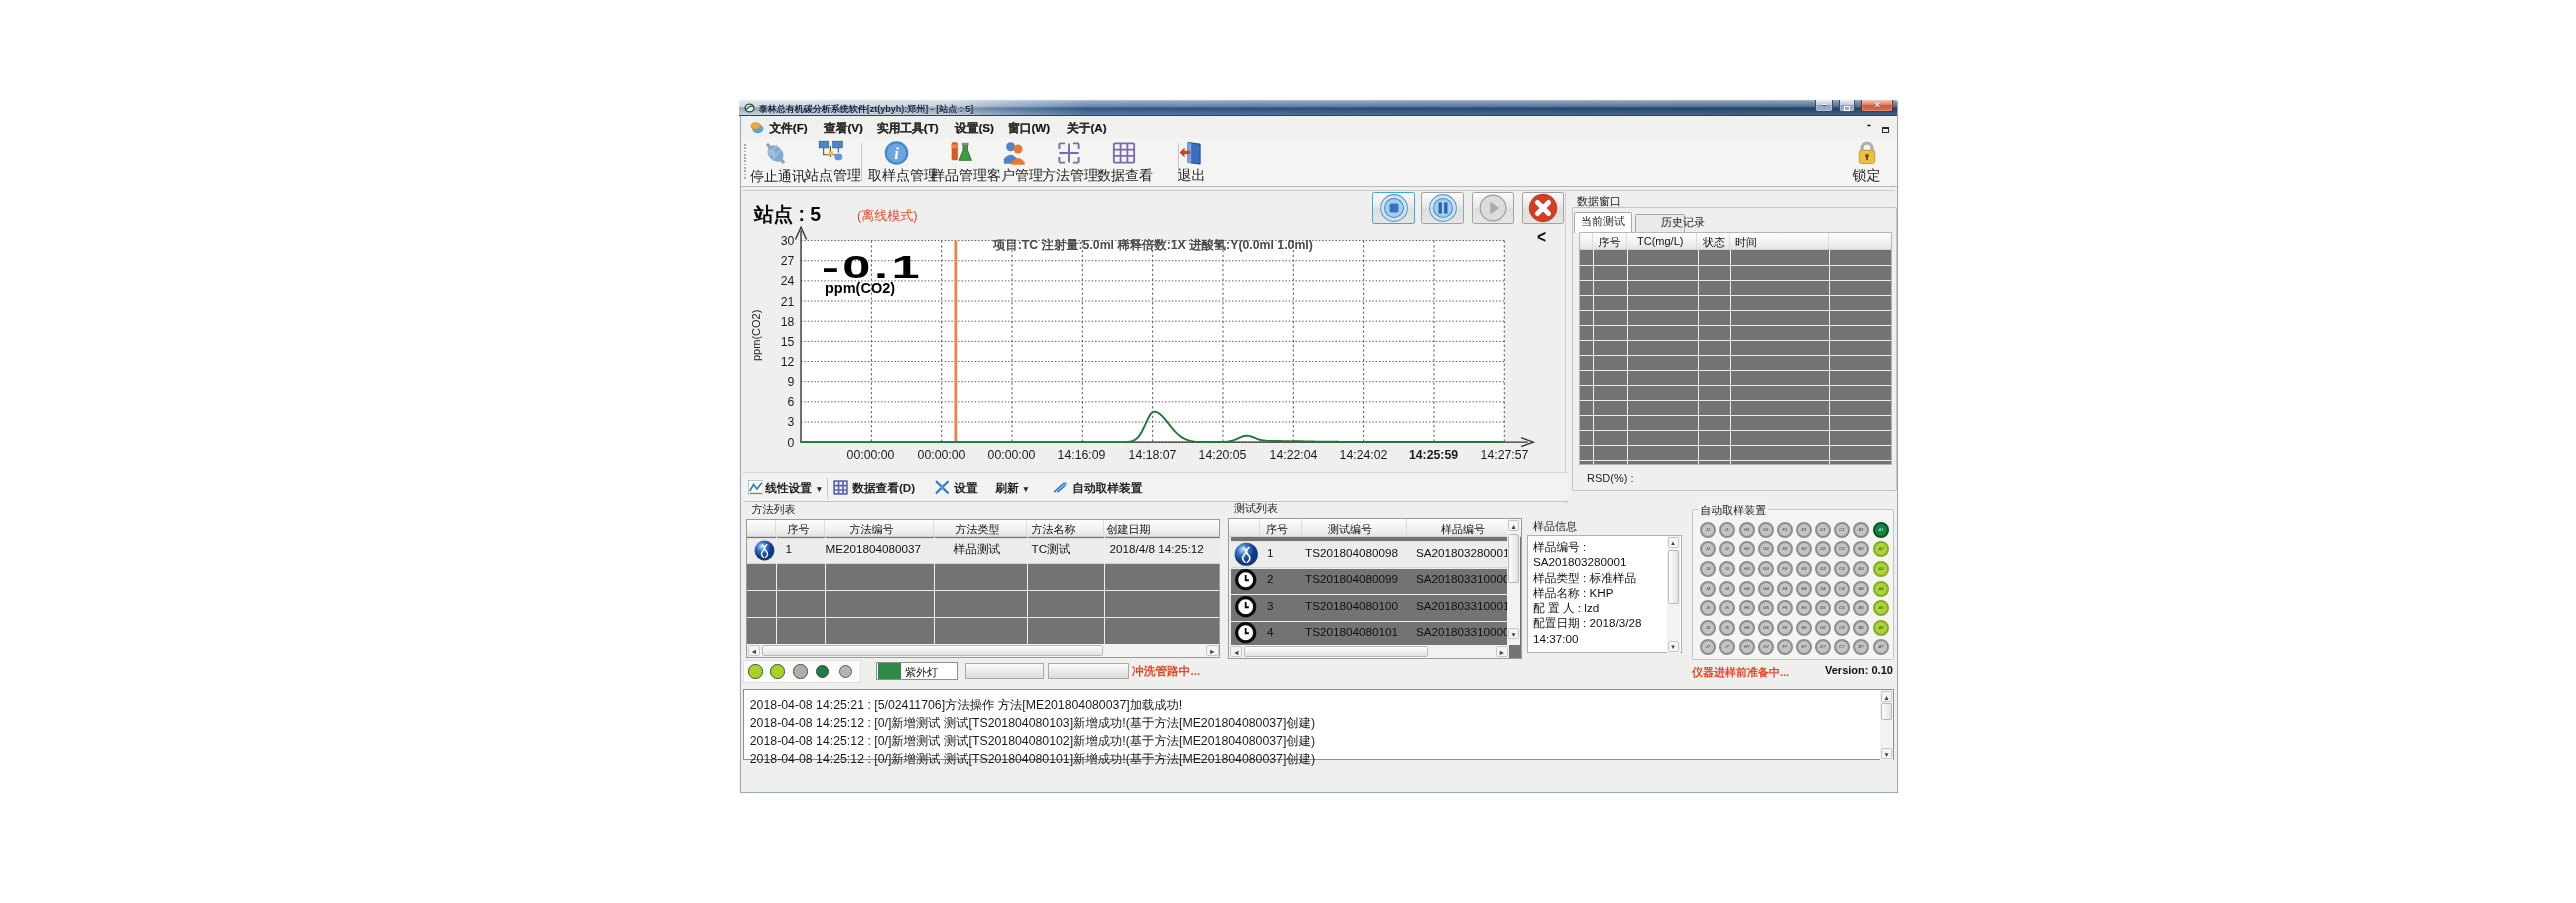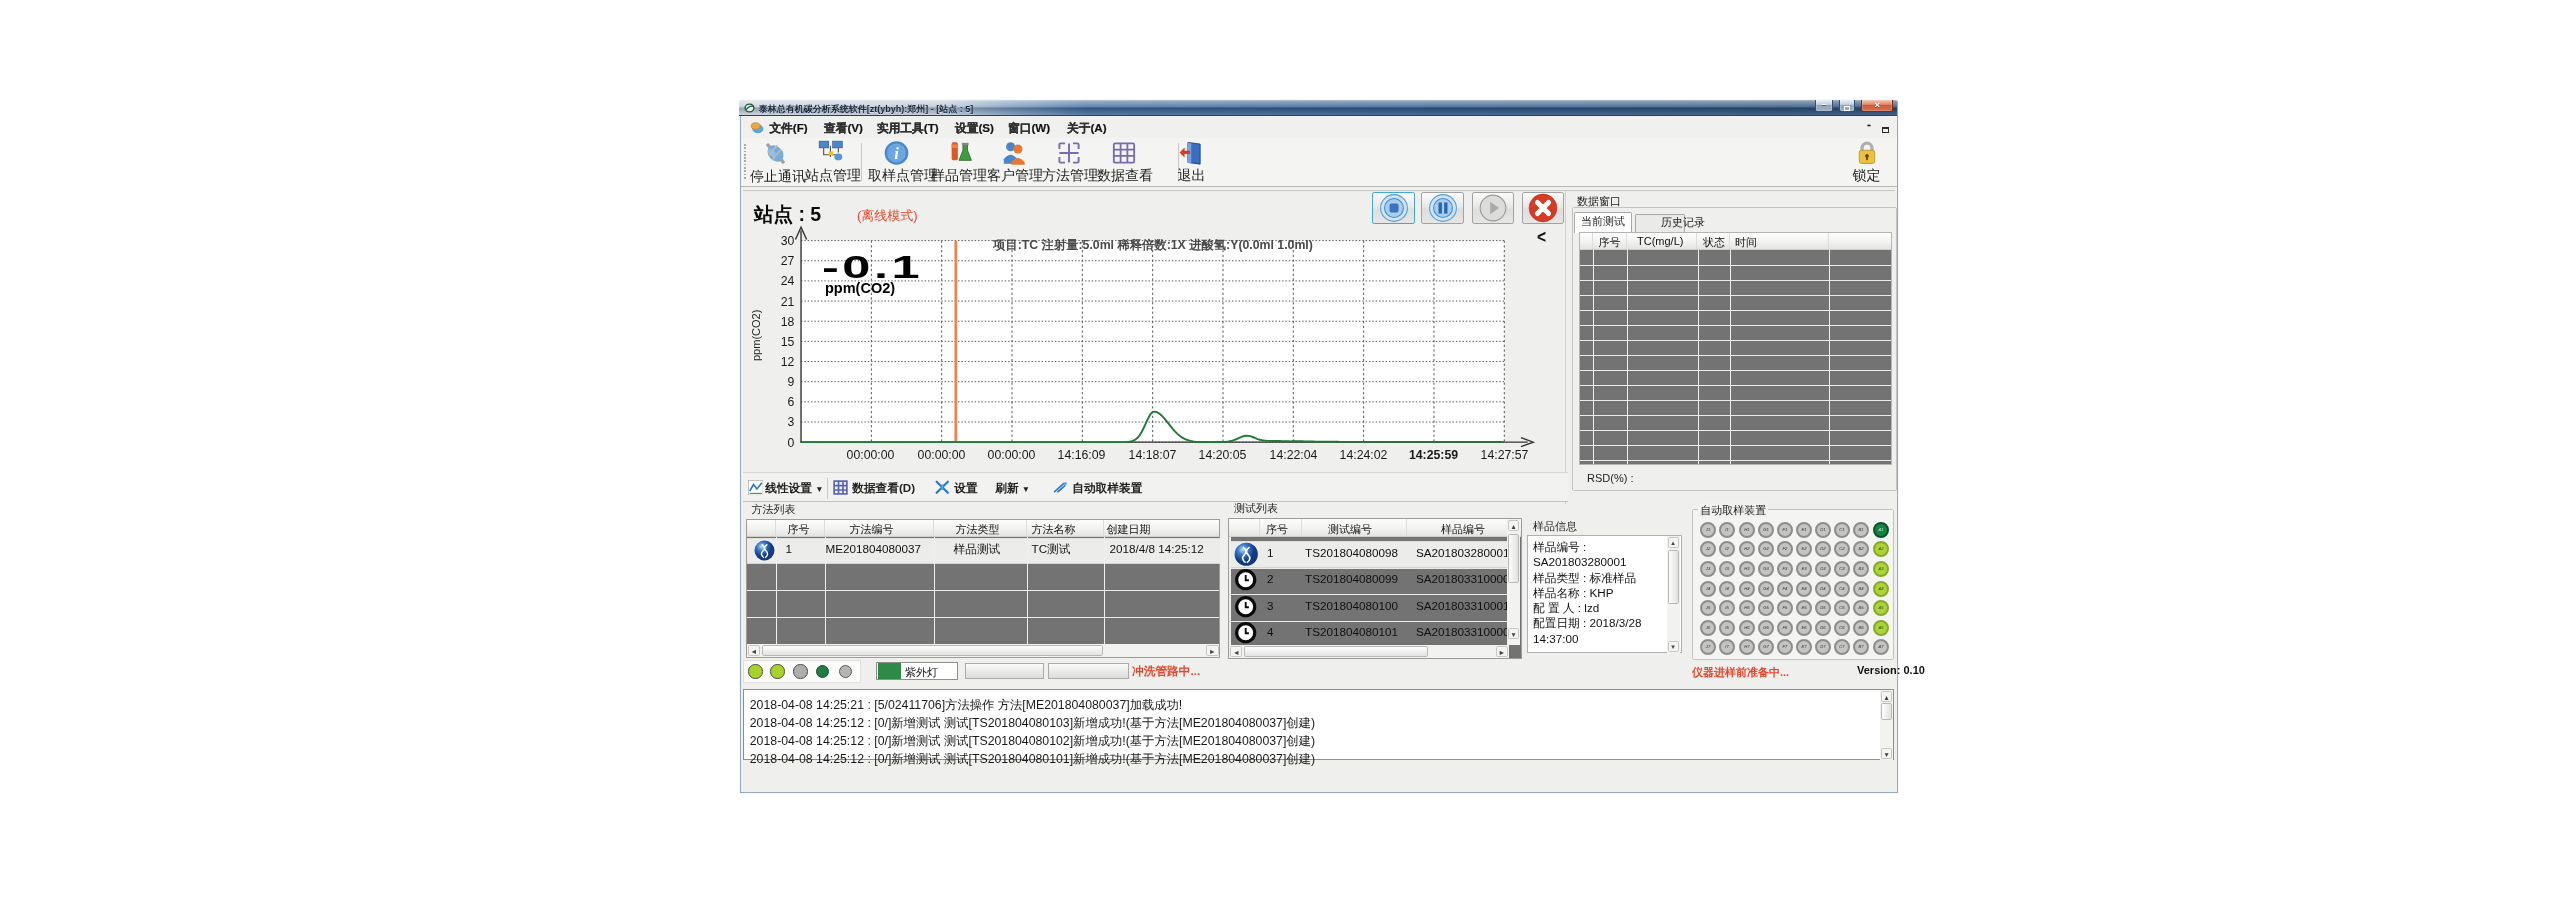--- a/index.html
+++ b/index.html
@@ -450,21 +450,21 @@
   <div id="tray"></div>
 
   <div id="statusrow"></div>
   <div class="abs" style="left:135px;top:562px;width:82px;height:18.4px;background:#fff;border:0.6px solid #8e8e8c;"></div>
   <div class="abs" style="left:137px;top:563px;width:23.4px;height:16px;background:#2e8b45;"></div>
   <div class="abs" style="left:164px;top:565px;font-size:11px;color:#111;">紫外灯</div>
   <div class="abs" style="left:224px;top:563px;width:79px;height:16px;background:linear-gradient(#fbfbfa,#dcdcda);border:0.6px solid #aaaaa8;"></div>
   <div class="abs" style="left:307px;top:563px;width:81px;height:16px;background:linear-gradient(#fbfbfa,#dcdcda);border:0.6px solid #aaaaa8;"></div>
   <div class="abs red" style="left:391px;top:564px;font-size:11.7px;font-weight:bold;">冲洗管路中...</div>
   <div class="abs red" style="left:951px;top:565px;font-size:11px;font-weight:bold;">仪器进样前准备中...</div>
-  <div class="abs" style="left:1084px;top:564px;font-size:11px;font-weight:bold;color:#111;white-space:nowrap;margin-left:32px;">Version: 0.10</div>
+  <div class="abs" style="left:1084px;top:564px;font-size:11px;font-weight:bold;color:#111;white-space:nowrap;">Version: 0.10</div>
 
   <div id="log">
     <div class="line" style="top:7.2px;">2018-04-08 14:25:21 : [5/02411706]方法操作  方法[ME201804080037]加载成功!</div>
     <div class="line" style="top:25px;">2018-04-08 14:25:12 : [0/]新增测试  测试[TS201804080103]新增成功!(基于方法[ME201804080037]创建)</div>
     <div class="line" style="top:43px;">2018-04-08 14:25:12 : [0/]新增测试  测试[TS201804080102]新增成功!(基于方法[ME201804080037]创建)</div>
     <div class="line" style="top:61px;">2018-04-08 14:25:12 : [0/]新增测试  测试[TS201804080101]新增成功!(基于方法[ME201804080037]创建)</div>
   <div class="sb" style="position: absolute; right: 0px; top: 0px; width: 13px; height: 70px;">
         <div class="sbbtn" style="left:0.6px;top:0.6px;width:11.7px;height:11px;font-size:6.7px;line-height:11px;">▲</div>
         <div class="sbthumbv" style="left:0.6px;top:13px;width:11.7px;height:16.7px;"></div>
         <div class="sbbtn" style="left:0.6px;bottom:0.6px;width:11.7px;height:11px;font-size:6.7px;line-height:11px;">▼</div>

